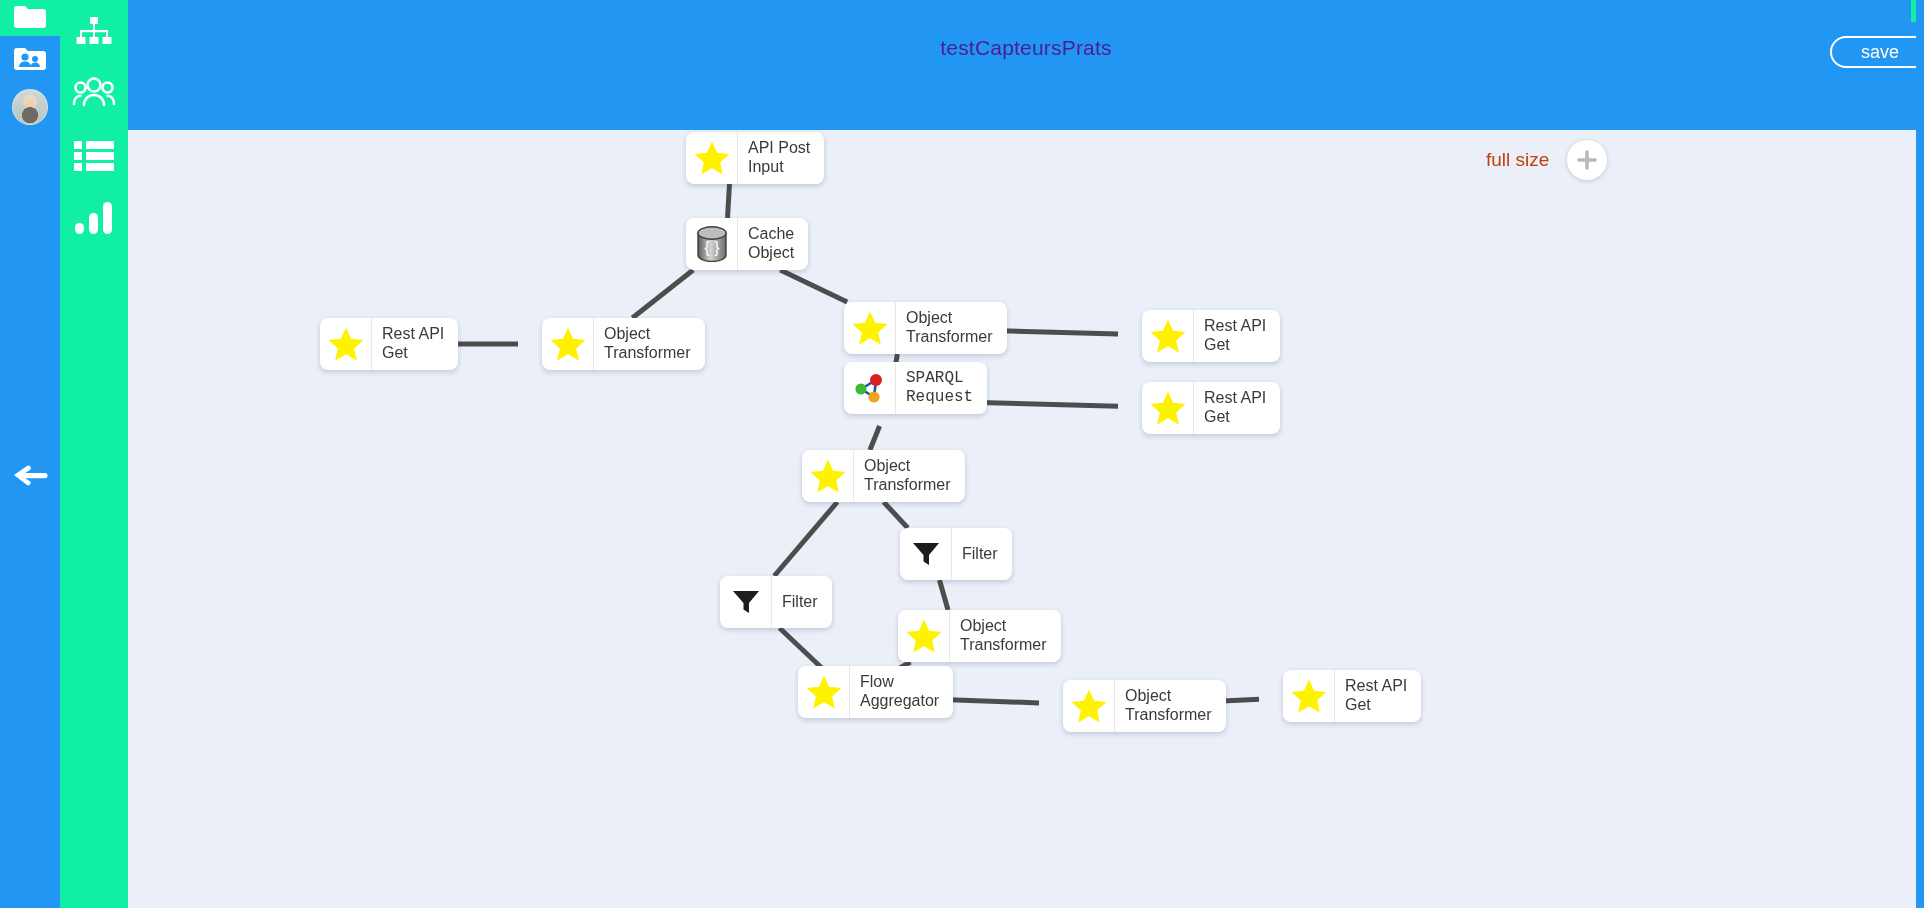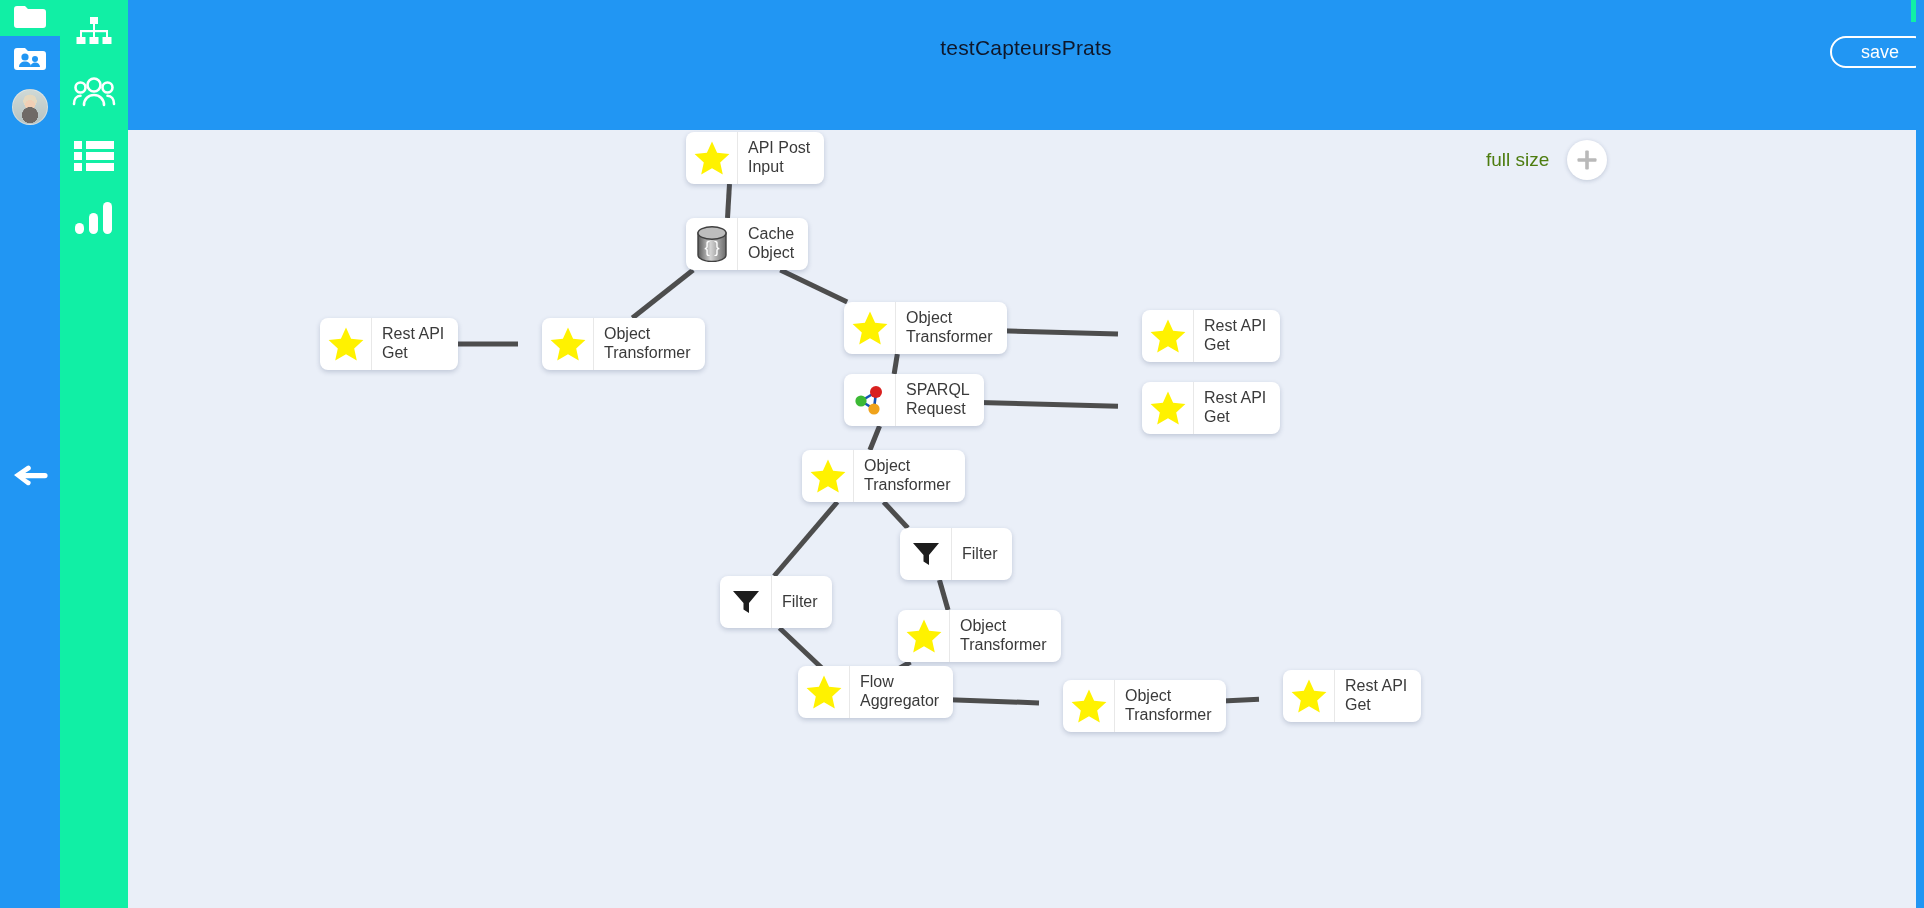--- a/index.html
+++ b/index.html
@@ -53,21 +53,21 @@
   .g-list  { top: 130px; height: 56px; }
   .g-chart { top: 192px; height: 56px; }
 
   
   .header {
     position: absolute; left: 128px; top: 0; width: 1796px; height: 130px;
     background: #2196f3;
   }
   .header-title {
     position: absolute; left: 0; right: 0; top: 36px;
-    text-align: center; color: #0f172a;
+    text-align: center; color: #4c1d95;
     font-size: 21px; letter-spacing: .2px;
   }
   .save-btn {
     position: absolute; left: 1702px; top: 36px;
     width: 100px; height: 32px; border-radius: 18px;
     border: 2px solid #ffffff; background: transparent; color: #ffffff;
     font-size: 18px; font-family: "Liberation Sans", sans-serif;
     display: flex; align-items: center; justify-content: center;
     cursor: pointer;
   }
@@ -86,21 +86,21 @@
   .canvas {
     position: absolute; left: 128px; top: 130px;
     width: 1788px; height: 778px; background: #eaeff8;
     overflow: hidden;
   }
   .canvas-tools {
     position: absolute; left: 1358px; top: 10px;
     display: flex; align-items: center; gap: 18px;
   }
   .full-size-link {
-    color: #4d7c0f; font-size: 19px; cursor: pointer;
+    color: #c2410c; font-size: 19px; cursor: pointer;
   }
   .plus-btn {
     width: 40px; height: 40px; border-radius: 50%;
     background: #ffffff; box-shadow: 0 1px 4px rgba(40,60,100,.22);
     display: flex; align-items: center; justify-content: center;
     cursor: pointer;
   }
   .plus-btn svg { display: block; }
 
   
@@ -320,21 +320,21 @@
         </div>
         <div class="node" style="left: 990px; top: 180px;">
           <div class="node-icon">
             <svg class="star" width="38" height="36" viewBox="0 0 38 36">
               <path d="M19 1.5 L24.1 12.8 L36.4 14.1 L27.2 22.4 L29.8 34.5 L19 28.3 L8.2 34.5 L10.8 22.4 L1.6 14.1 L13.9 12.8 Z" fill="#fff200"></path>
             </svg>
           </div>
           <div class="node-label">Rest API
 Get</div>
         </div>
-        <div class="node" style="left: 692px; top: 244px;">
+        <div class="node" style="left: 692px; top: 232px; font-family: Liberation Mono, monospace;">
           <div class="node-icon">
             <svg class="sparql" width="36" height="34" viewBox="0 0 36 34">
               <line x1="9" y1="18" x2="24" y2="9" stroke="#1552b5" stroke-width="2.6"></line>
               <line x1="9" y1="18" x2="22" y2="26" stroke="#1552b5" stroke-width="2.6"></line>
               <line x1="24" y1="9" x2="22" y2="26" stroke="#1552b5" stroke-width="2.6"></line>
               <circle cx="24" cy="9" r="6" fill="#d9201f"></circle>
               <circle cx="9" cy="18" r="5.6" fill="#3cb935"></circle>
               <circle cx="22" cy="26" r="5.6" fill="#f0a31c"></circle>
             </svg>
           </div>

